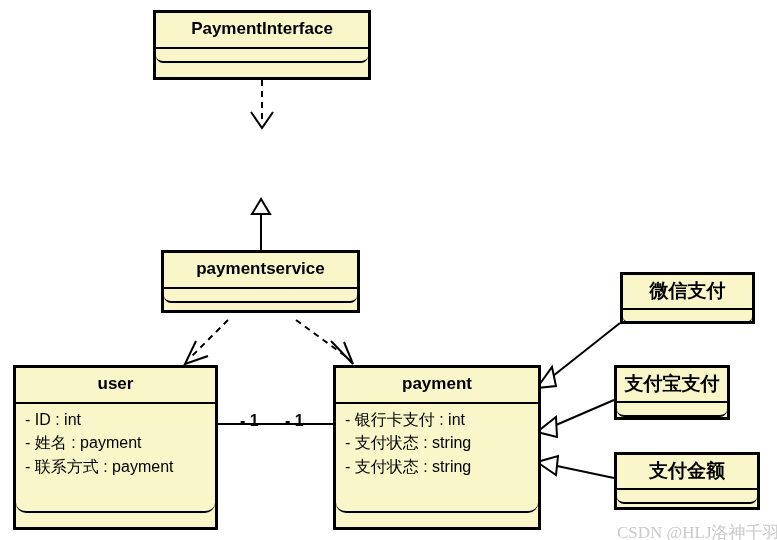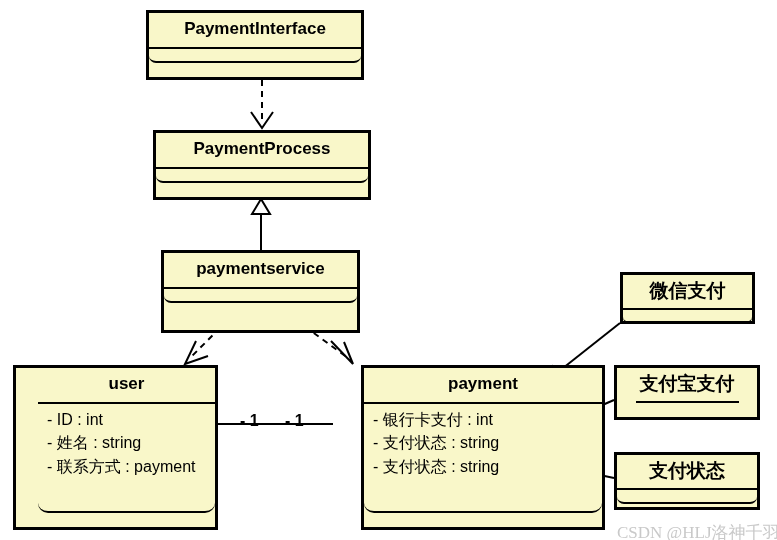--- a/index.html
+++ b/index.html
@@ -134,71 +134,66 @@
 
     <g>
       <line x1="614" y1="478" x2="557" y2="466" stroke="#000" stroke-width="2"></line>
       <polygon points="537,462 556,475 558,456" fill="#ffffff" stroke="#000" stroke-width="2"></polygon>
     </g>
   </svg>
 
   <div class="edge-label" style="left:240px; top:412px;">- 1</div>
   <div class="edge-label" style="left:285px; top:412px;">- 1</div>
 
-  <div class="uml-class" id="cls-0" style="left: 146px; top: 10px; width: 218px; height: 70px;">
+  <div class="uml-class" id="cls-0" style="left: 153px; top: 10px; width: 218px; height: 70px;">
     <div class="cls-title">PaymentInterface</div>
     <div class="cls-attrs empty"></div>
     <div class="cls-methods"></div>
   </div>
 
-  <div class="uml-class" id="cls-1" style="left: 153px; top: 130px; width: 218px; height: 70px;">
-    <div class="cls-title">PaymentProcess</div>
-    <div class="cls-attrs empty"></div>
-    <div class="cls-methods"></div>
-  </div>
 
-  <div class="uml-class" id="cls-2" style="left: 161px; top: 250px; width: 199px; height: 83px;">
+  <div class="uml-class" id="cls-2" style="left: 161px; top: 250px; width: 199px; height: 63px;">
     <div class="cls-title">paymentservice</div>
     <div class="cls-attrs empty"></div>
     <div class="cls-methods"></div>
   </div>
 
-  <div class="uml-class" id="cls-3" style="left: 13px; top: 365px; width: 205px; height: 165px; padding-left: 22px;">
+  <div class="uml-class" id="cls-3" style="left: 13px; top: 365px; width: 205px; height: 165px;">
     <div class="cls-title">user</div>
     <div class="cls-attrs">
       <div class="attr-row">- ID : int</div>
-      <div class="attr-row">- 姓名 : string</div>
+      <div class="attr-row">- 姓名 : payment</div>
       <div class="attr-row">- 联系方式 : payment</div>
     </div>
     <div class="cls-methods"></div>
   </div>
 
-  <div class="uml-class" id="cls-4" style="left: 333px; top: 365px; width: 244px; height: 165px; margin-left: 28px;">
+  <div class="uml-class" id="cls-4" style="left: 333px; top: 365px; width: 208px; height: 165px;">
     <div class="cls-title">payment</div>
     <div class="cls-attrs">
       <div class="attr-row">- 银行卡支付 : int</div>
       <div class="attr-row">- 支付状态 : string</div>
       <div class="attr-row">- 支付状态 : string</div>
     </div>
     <div class="cls-methods"></div>
   </div>
 
   <div class="uml-class" id="cls-5" style="left: 620px; top: 272px; width: 135px; height: 52px;">
     <div class="cls-title cjk">微信支付</div>
     <div class="cls-attrs empty"></div>
     <div class="cls-methods"></div>
   </div>
 
-  <div class="uml-class" id="cls-6" style="left: 614px; top: 365px; width: 146px; height: 55px; align-items: center;">
+  <div class="uml-class" id="cls-6" style="left: 614px; top: 365px; width: 116px; height: 55px;">
     <div class="cls-title cjk">支付宝支付</div>
     <div class="cls-attrs empty"></div>
     <div class="cls-methods"></div>
   </div>
 
   <div class="uml-class" id="cls-7" style="left: 614px; top: 452px; width: 146px; height: 58px;">
-    <div class="cls-title cjk">支付状态</div>
+    <div class="cls-title cjk">支付金额</div>
     <div class="cls-attrs empty"></div>
     <div class="cls-methods"></div>
   </div>
 
   <div class="watermark" style="left:617px; top:521px;">CSDN @HLJ洛神千羽</div>
 
 </div>
 
 </body></html>

